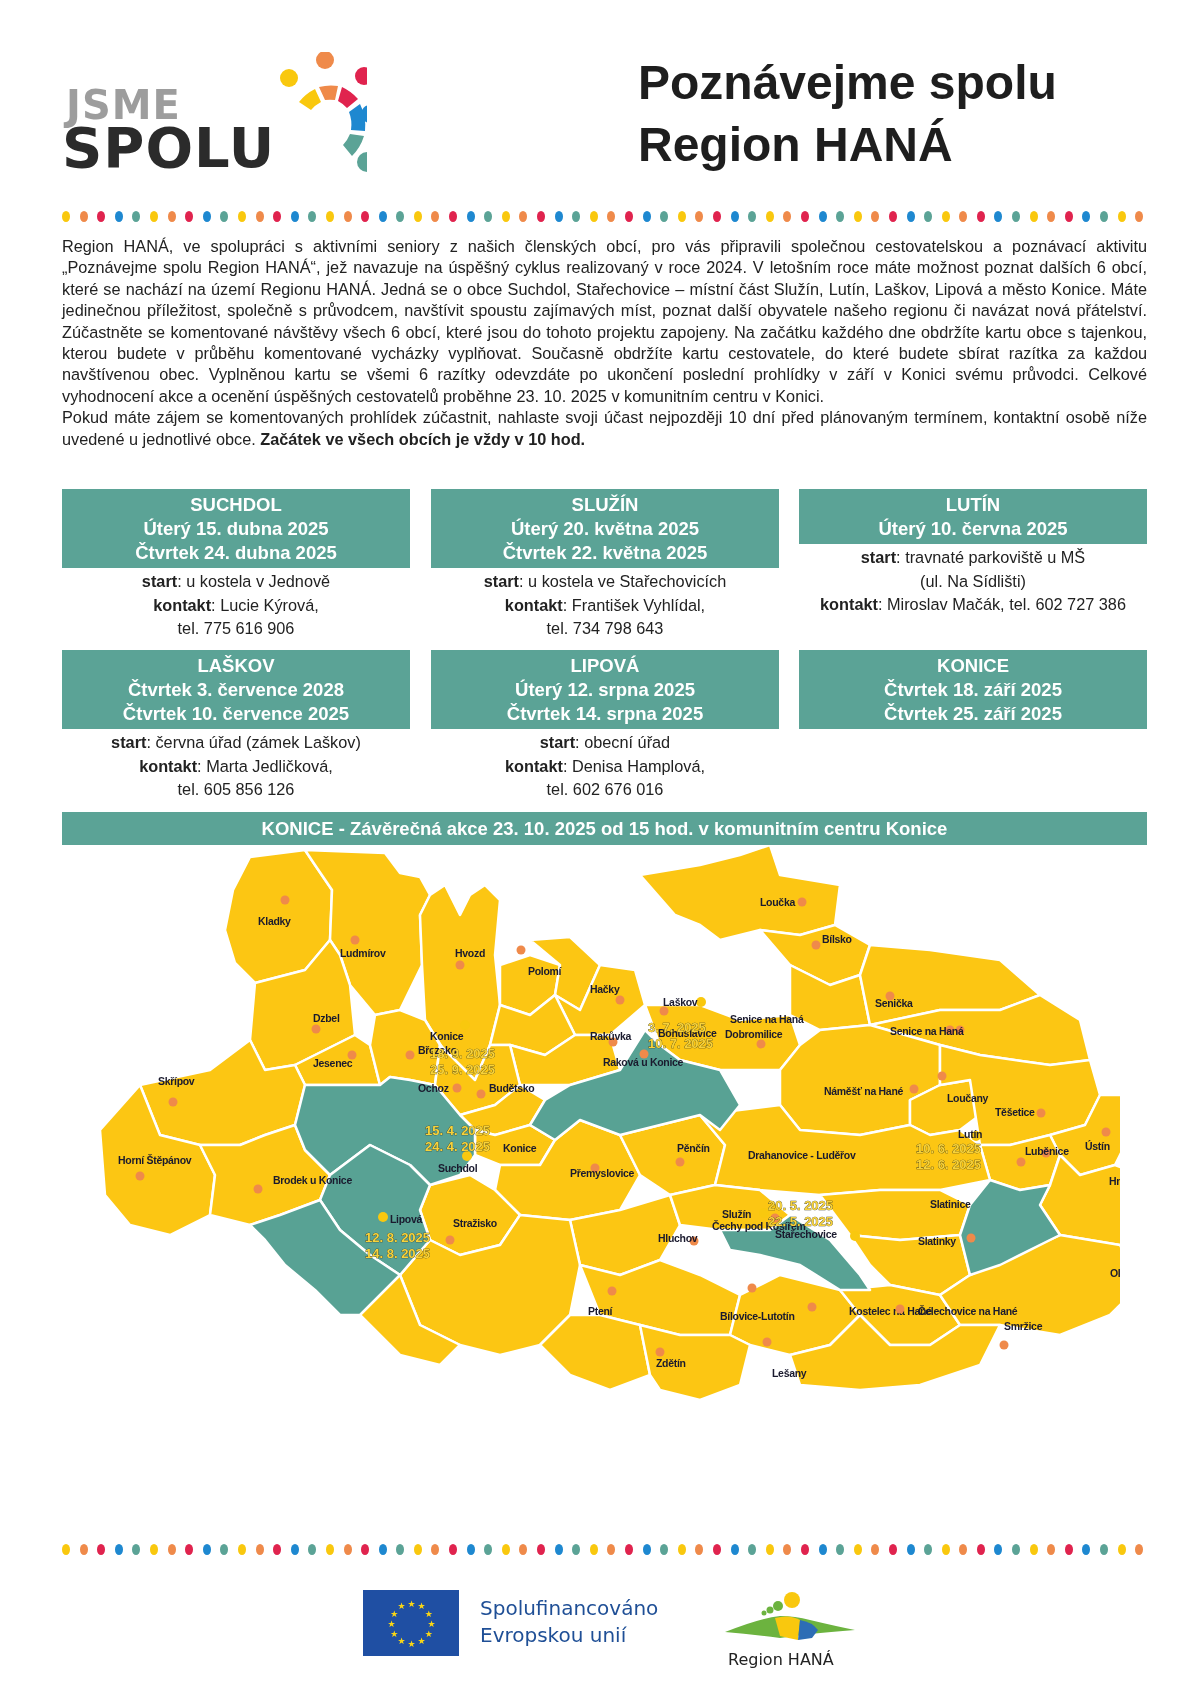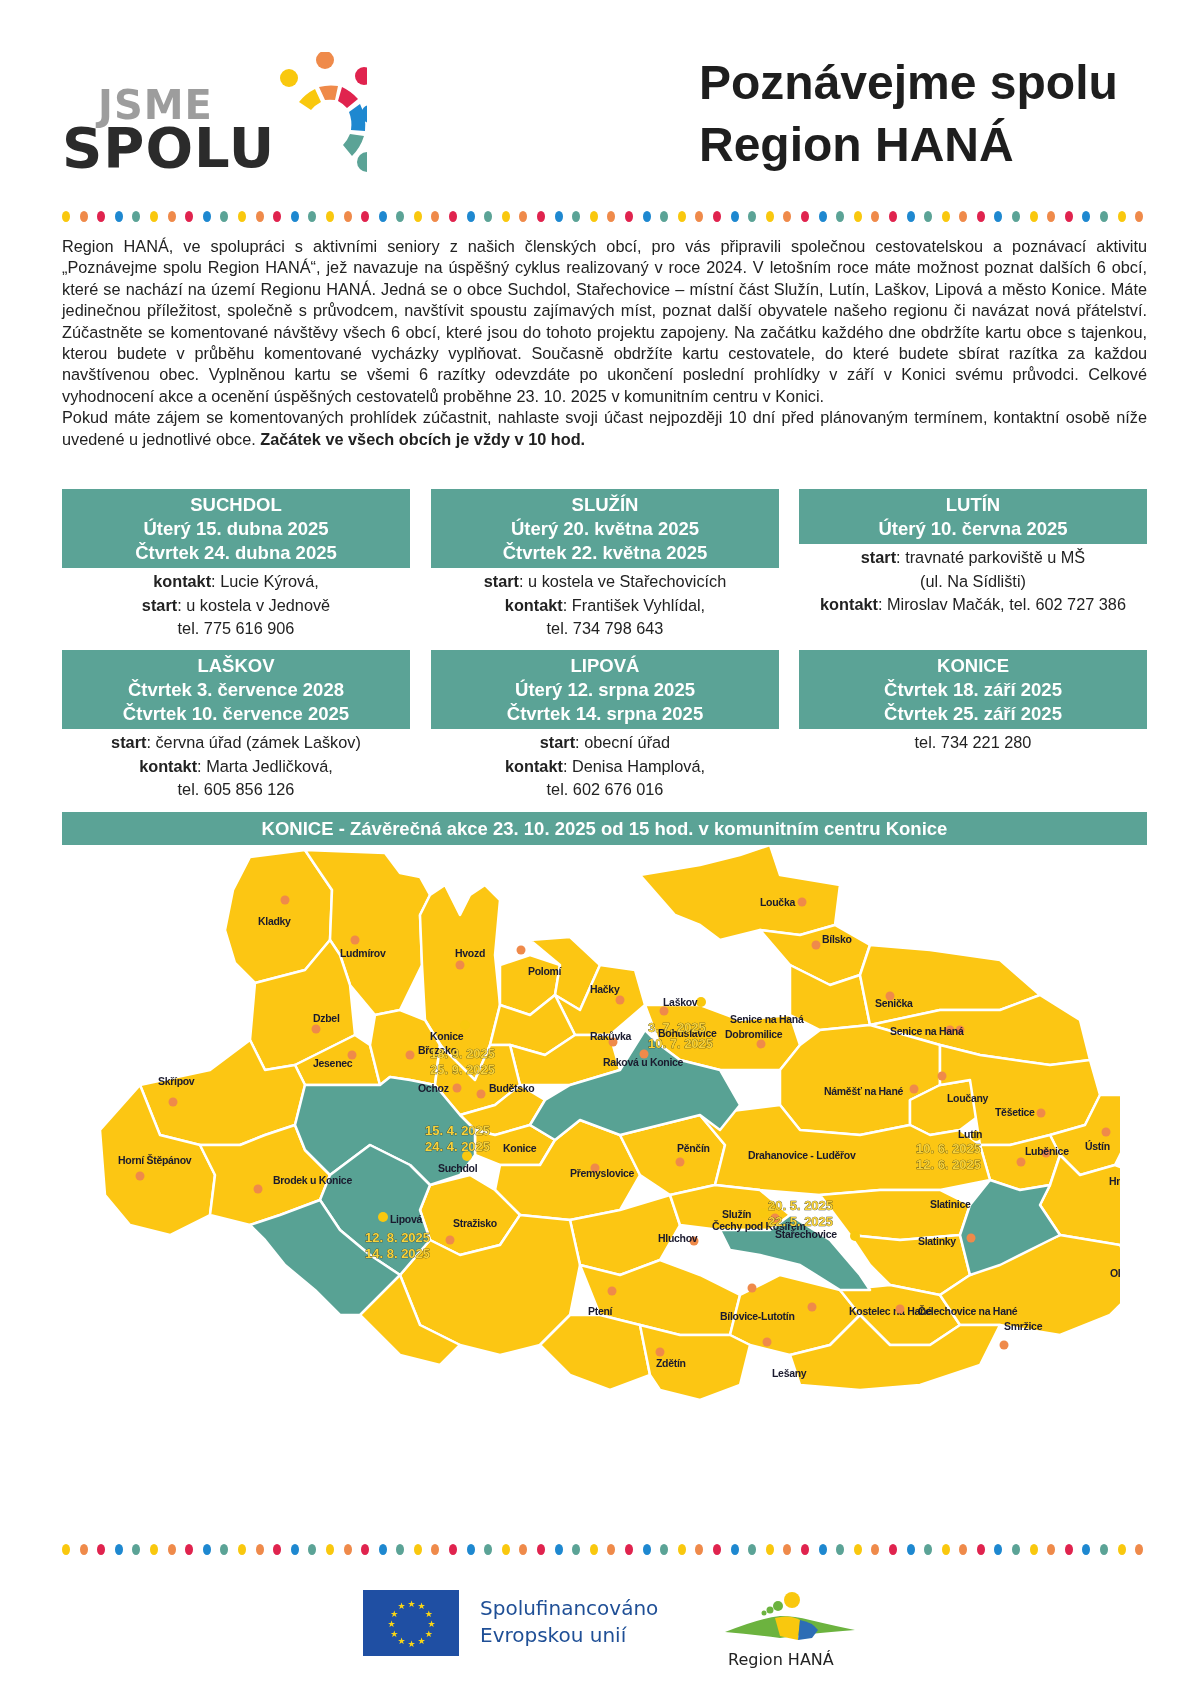--- a/index.html
+++ b/index.html
@@ -1,21 +1,21 @@
 <!DOCTYPE html>
 <html><head>
 <meta charset="utf-8">
 <style>
   html,body{margin:0;padding:0;background:#ffffff;}
   body{width:1200px;height:1696px;position:relative;overflow:hidden;font-family:"Liberation Sans",sans-serif;color:#1e1e1e;}
   .logo{position:absolute;left:62px;top:52px;width:290px;height:130px;}
-  .logo-jsme{position:absolute;left:4px;top:30px;font-family:"DejaVu Sans",sans-serif;font-weight:bold;font-size:40px;letter-spacing:1px;color:#9d9d9d;margin-left:32px;}
+  .logo-jsme{position:absolute;left:4px;top:30px;font-family:"DejaVu Sans",sans-serif;font-weight:bold;font-size:40px;letter-spacing:1px;color:#9d9d9d;}
   .logo-spolu{position:absolute;left:0;top:64px;font-family:"DejaVu Sans",sans-serif;font-weight:bold;font-size:56px;letter-spacing:1px;color:#2b2b2b;line-height:64px;}
   .logo-mark{position:absolute;left:175px;top:0;width:130px;height:130px;}
-  .title{position:absolute;left:699px;top:52px;font-weight:bold;font-size:48px;line-height:62px;color:#1e1e1e;}
+  .title{position:absolute;left:638px;top:52px;font-weight:bold;font-size:48px;line-height:62px;color:#1e1e1e;}
   .dots{position:absolute;left:62px;display:flex;gap:0;}
   .dot{width:8px;height:11px;border-radius:50%;margin-right:9.6px;}
   .intro{position:absolute;left:62px;top:236px;width:1085px;font-size:16.3px;line-height:21.4px;text-align:justify;color:#222;}
   .intro p{margin:0;}
   .intro b{font-weight:bold;}
   .card{position:absolute;width:348px;text-align:center;}
   .card-head{background:#5ba396;color:#ffffff;font-weight:bold;font-size:18.5px;line-height:24px;padding:4px 0 3px 0;}
   .card-body{font-size:16.3px;line-height:23.5px;color:#222;padding-top:2px;}
   .card-body b{font-weight:bold;}
   .banner{position:absolute;left:62px;top:812px;width:1085px;height:33px;background:#5ba396;color:#fff;font-weight:bold;font-size:18.5px;line-height:33px;text-align:center;}
@@ -121,22 +121,22 @@
   <p><span>Pokud máte zájem se komentovaných prohlídek zúčastnit, nahlaste svoji účast nejpozději 10 dní před plánovaným termínem, kontaktní osobě níže uvedené u jednotlivé obce. </span><b>Začátek ve všech obcích je vždy v 10 hod.</b></p>
 </div>
 
 <div class="card" style="left:62px;top:489px;">
   <div class="card-head">
     <div>SUCHDOL</div>
     <div>Úterý 15. dubna 2025</div>
     <div>Čtvrtek 24. dubna 2025</div>
   </div>
   <div class="card-body">
+    <div><b>start</b>: <span>u kostela v Jednově</span></div>
     <div><b>kontakt</b>: <span>Lucie Kýrová,</span></div>
-    <div><b>start</b>: <span>u kostela v Jednově</span></div>
     <div>tel. 775 616 906</div>
   </div>
 </div>
 
 <div class="card" style="left:431px;top:489px;">
   <div class="card-head">
     <div>SLUŽÍN</div>
     <div>Úterý 20. května 2025</div>
     <div>Čtvrtek 22. května 2025</div>
   </div>
@@ -185,21 +185,20 @@
   </div>
 </div>
 
 <div class="card" style="left:799px;top:650px;">
   <div class="card-head">
     <div>KONICE</div>
     <div>Čtvrtek 18. září 2025</div>
     <div>Čtvrtek 25. září 2025</div>
   </div>
   <div class="card-body">
-    <div>tel. 734 221 280</div>
   </div>
 </div>
 
 <div class="banner">KONICE - Závěrečná akce 23. 10. 2025 od 15 hod. v komunitním centru Konice</div>
 
 <svg class="map" id="map" viewBox="0 0 1020 640">
   <g stroke="#ffffff" stroke-width="2.5" stroke-linejoin="round">
 
     <path fill="#fcc613" d="M150 12 L205 5 L215 20 L232 45 L230 95 L205 125 L155 138 L135 118 L125 85 L133 45 Z"></path>
     <path fill="#fcc613" d="M205 5 L285 8 L300 28 L320 32 L330 50 L320 70 L322 120 L300 165 L275 170 L250 140 L240 110 L230 95 L232 45 L215 20 Z"></path>

